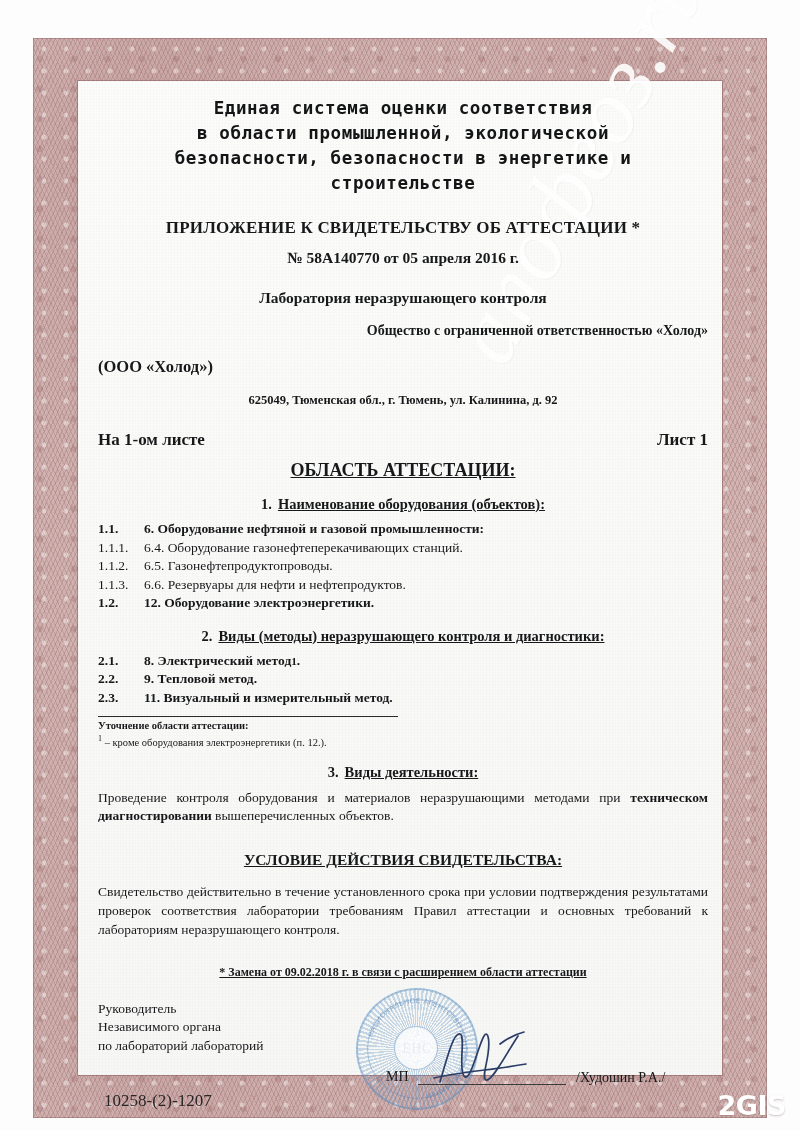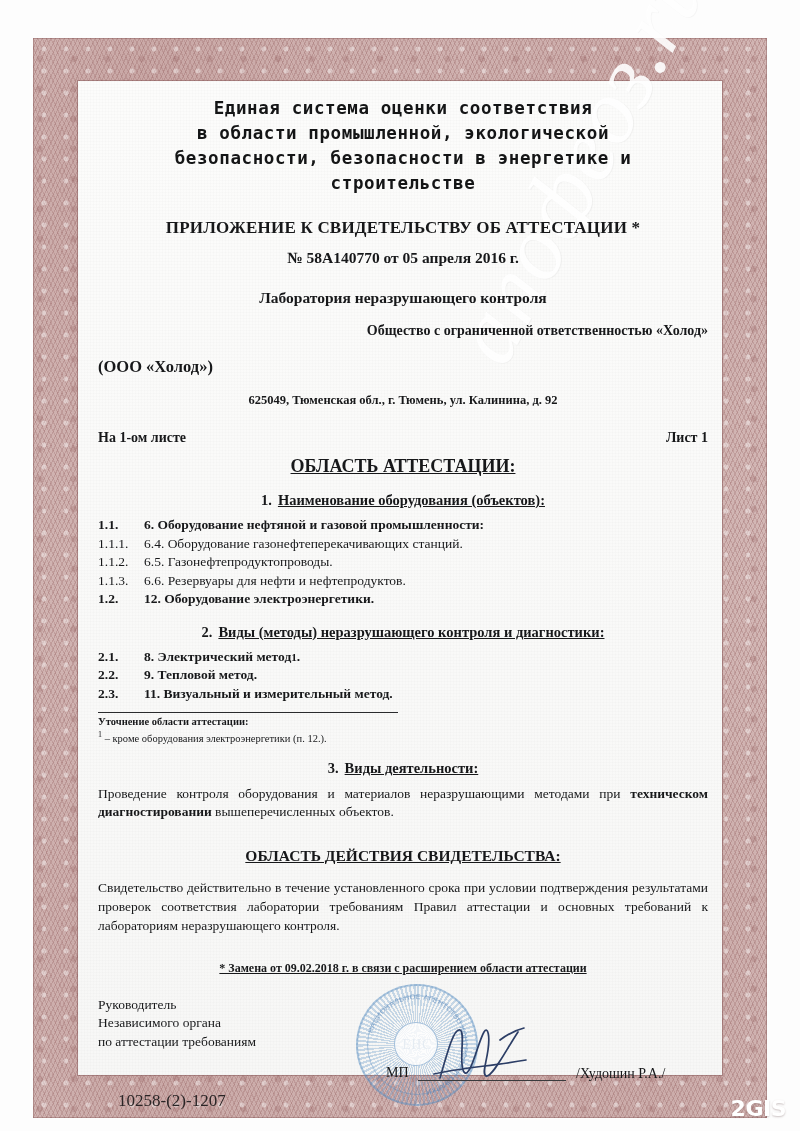--- a/index.html
+++ b/index.html
@@ -119,21 +119,21 @@
     font-weight: bold;
     font-size: 12.5px;
     margin-top: 16px;
   }
 
   .sheet-row {
     display: flex;
     justify-content: space-between;
     align-items: flex-end;
     font-weight: bold;
-    font-size: 14px;
+    font-size: 17px;
     margin-top: 22px;
   }
 
   .h-scope {
     text-align: center;
     font-weight: bold;
     font-size: 18px;
     margin-top: 10px;
   }
   .h-scope span { text-decoration: underline; }
@@ -289,21 +289,21 @@
     position: absolute;
     left: 332px; top: 24px;
     width: 120px; height: 68px;
     pointer-events: none;
   }
   .signature-mark svg { width: 120px; height: 68px; }
 
   
   .doc-code {
     position: absolute;
-    left: 118px; top: 1091px;
+    left: 104px; top: 1091px;
     font-size: 17px;
     color: #2a2526;
     font-family: "Liberation Serif", serif;
   }
 
   
   .wm-diag {
     position: absolute;
     left: 430px; top: 330px;
     font-family: "Liberation Serif", serif;
@@ -317,21 +317,21 @@
     pointer-events: none;
     letter-spacing: 1px;
   }
 
   
   .wm-2gis {
     position: absolute;
     right: 14px; bottom: 10px;
     font-family: "DejaVu Sans", sans-serif;
     font-weight: bold;
-    font-size: 22px;
+    font-size: 27px;
     color: #ffffff;
     letter-spacing: -0.5px;
     text-shadow: 0 1px 2px rgba(90,60,60,0.30);
     text-align: center;
   }
 </style>
 </head>
 <body>
 
 <div class="page">
@@ -425,33 +425,33 @@
         <sup>1</sup><span> – кроме оборудования электроэнергетики (п. 12.).</span>
       </div>
     </div>
 
     <div class="sec-head">
       <span class="num">3.</span><span class="txt">Виды деятельности:</span>
     </div>
     <div class="sec3-body"><span>Проведение контроля оборудования и материалов неразрушающими методами при </span><b>техническом диагностировании</b><span> вышеперечисленных объектов.</span></div>
 
     <div class="h-cond">
-      <span>ОБЛАСТЬ ДЕЙСТВИЯ СВИДЕТЕЛЬСТВА:</span>
+      <span>УСЛОВИЕ ДЕЙСТВИЯ СВИДЕТЕЛЬСТВА:</span>
     </div>
     <div class="cond-body">Свидетельство действительно в течение установленного срока при условии подтверждения результатами проверок соответствия лаборатории требованиям Правил аттестации и основных требований к лабораториям неразрушающего контроля.</div>
 
     <div class="replace-note">
       <span>*  Замена от 09.02.2018 г. в связи с расширением области аттестации</span>
     </div>
 
     <div class="sign-area">
       <div class="sign-lines">
         <div>Руководитель</div>
         <div>Независимого органа</div>
-        <div>по аттестации требованиям</div>
+        <div>по лабораторий лабораторий</div>
       </div>
 
       <div class="stamp">
         <div class="stamp-ring-text">
           <svg viewBox="0 0 118 118" xmlns="http://www.w3.org/2000/svg">
             <defs>
               <path id="ringpath" d="M 59,59 m -46,0 a 46,46 0 1,1 92,0 a 46,46 0 1,1 -92,0"></path>
             </defs>
             <text>
               <textPath href="#ringpath" startOffset="4%">НАЦИОНАЛЬНОЕ АГЕНТСТВО КОНТРОЛЯ И СВАРКИ</textPath>

